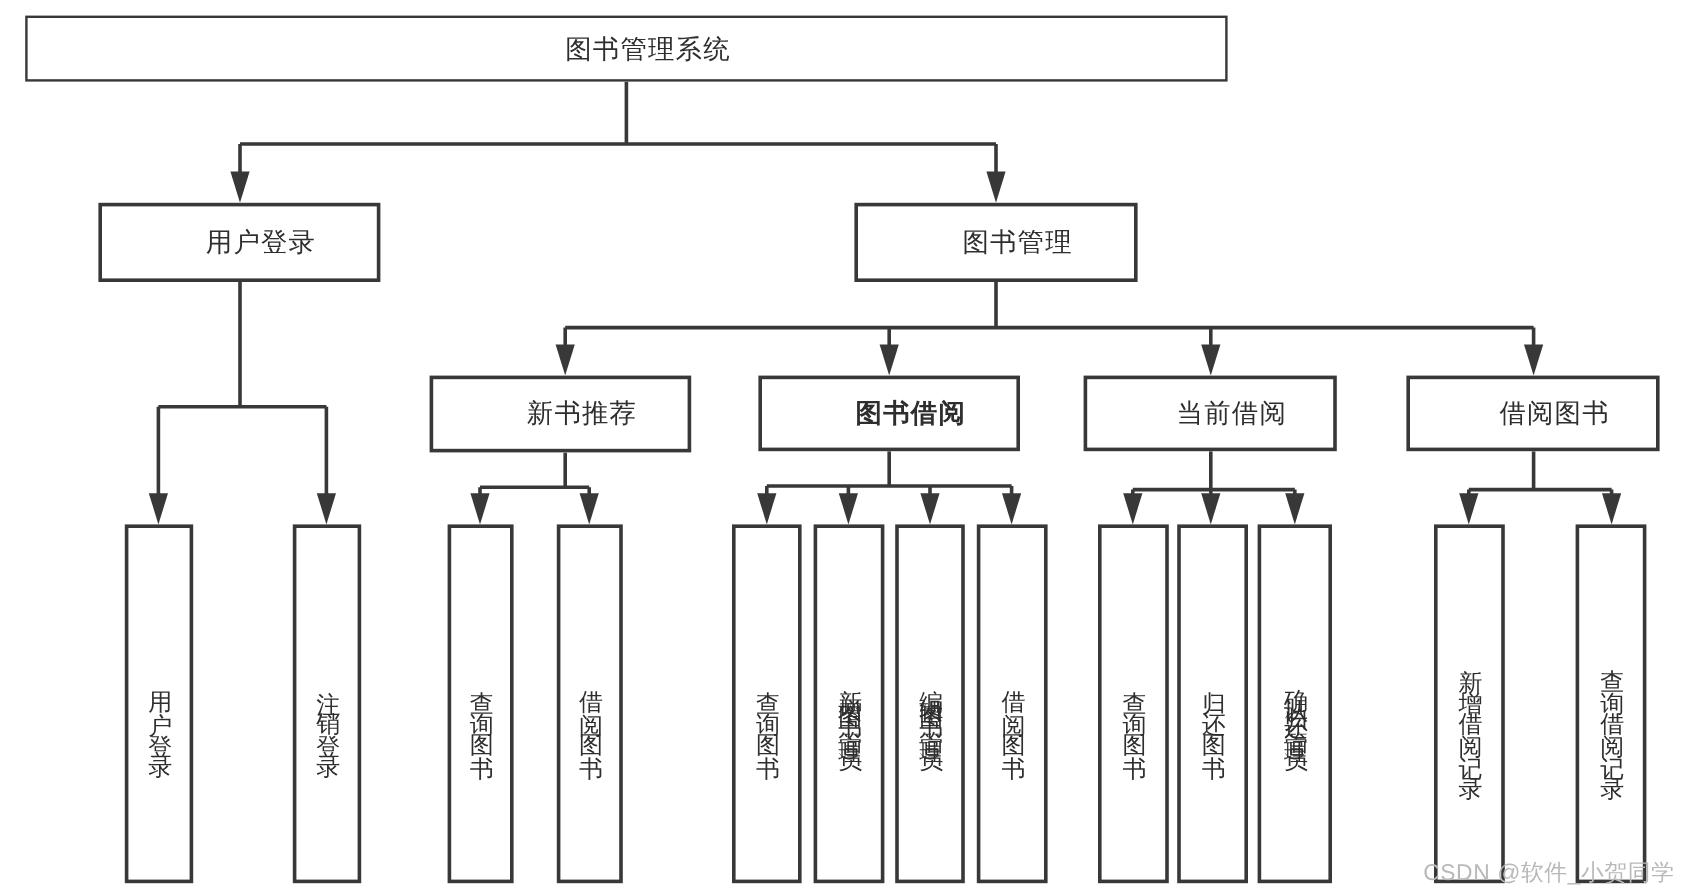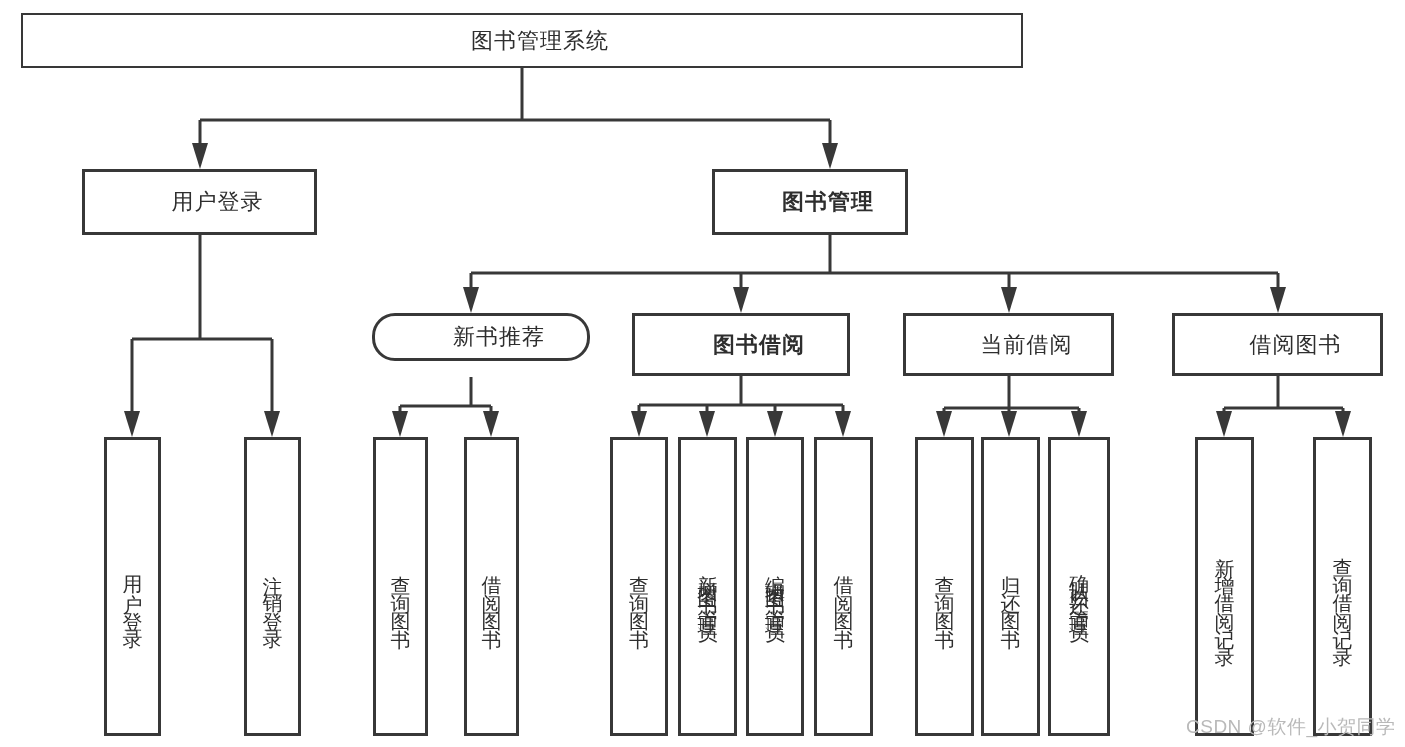--- a/index.html
+++ b/index.html
@@ -103,25 +103,25 @@
     </g>
   </svg>
 
   <div class="box hbox root">
     <span>图书管理系统</span>
   </div>
 
   <div class="box hbox" style="left:82px;top:169px;width:235px;height:66px;">
     <span>用户登录</span>
   </div>
-  <div class="box hbox" style="left:712px;top:169px;width:196px;height:66px;font-weight:bold;">
+  <div class="box hbox" style="left:712px;top:169px;width:236px;height:66px;">
     <span>图书管理</span>
   </div>
 
-  <div class="box hbox" style="left:372px;top:313px;width:218px;height:48px;border-radius:23px;">
+  <div class="box hbox" style="left:358px;top:313px;width:218px;height:64px;">
     <span>新书推荐</span>
   </div>
   <div class="box hbox" style="left:632px;top:313px;width:218px;height:63px;font-weight:bold;">
     <span>图书借阅</span>
   </div>
   <div class="box hbox" style="left:903px;top:313px;width:211px;height:63px;font-family:Liberation Mono, monospace;">
     <span>当前借阅</span>
   </div>
   <div class="box hbox" style="left:1172px;top:313px;width:211px;height:63px;">
     <span>借阅图书</span>

